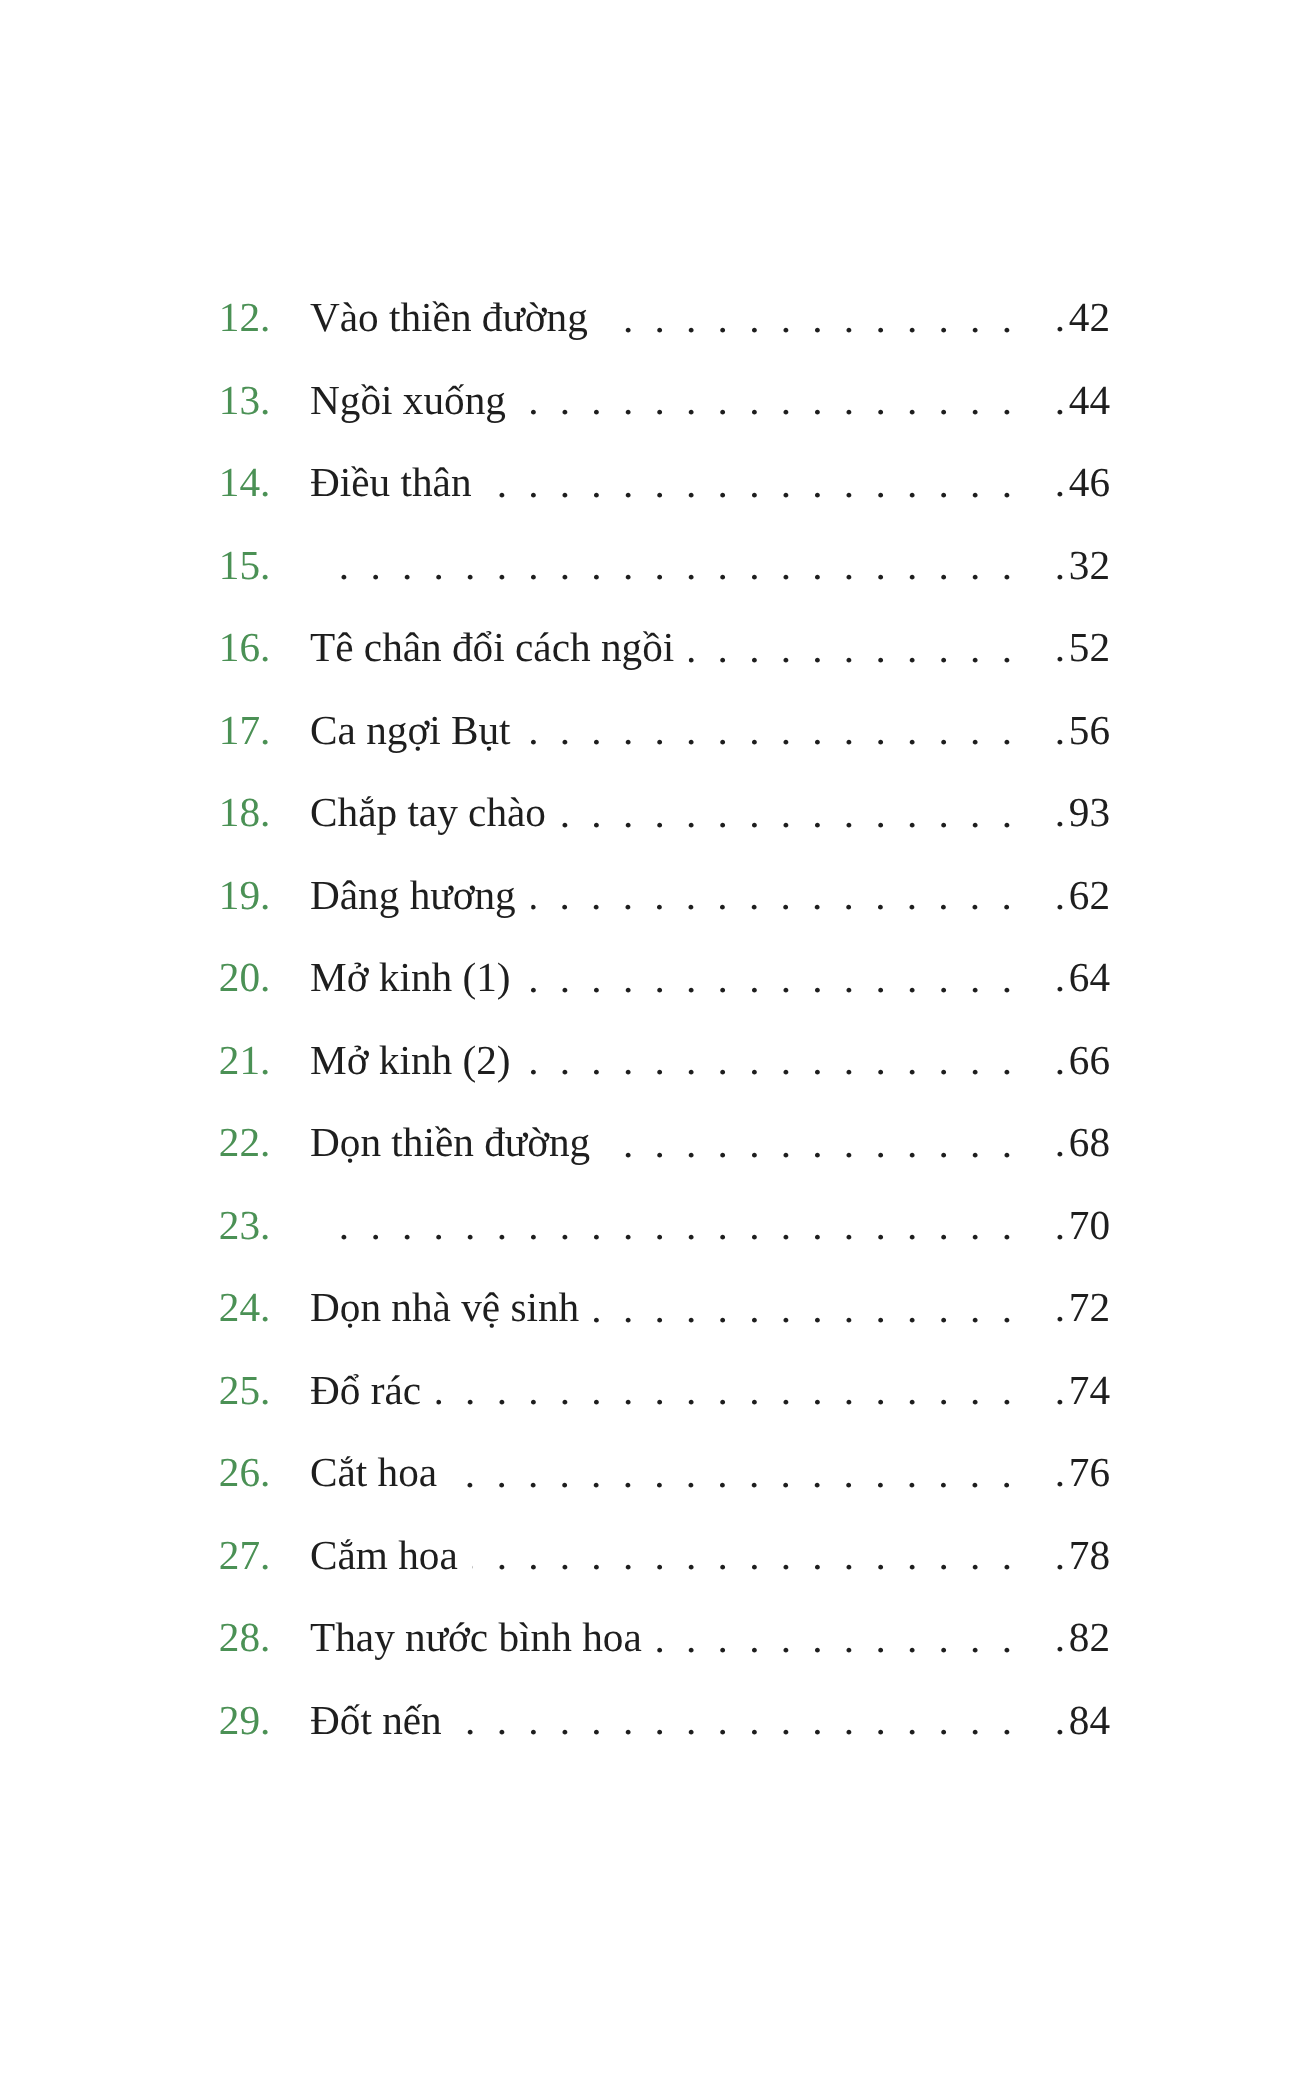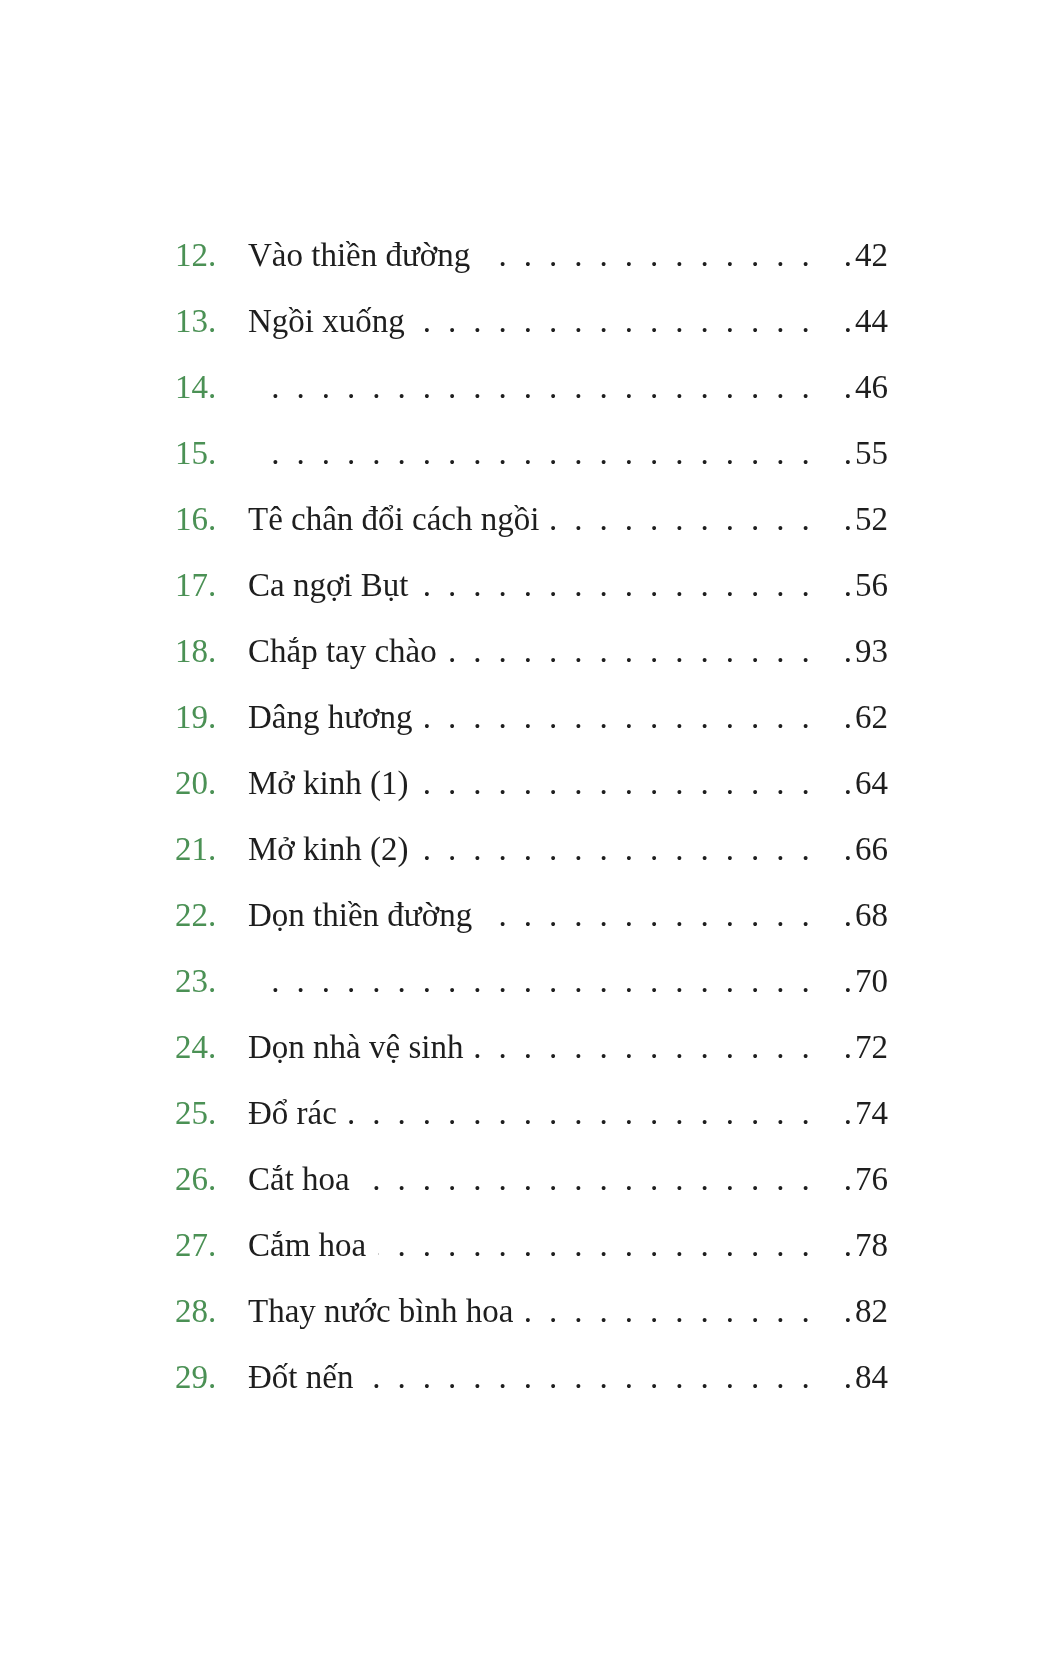--- a/index.html
+++ b/index.html
@@ -72,30 +72,31 @@
   <div class="toc-row">
     <span class="no">13.</span>
     <span class="title">Ngồi xuống</span>
     <span class="leader" aria-hidden="true">........................................</span>
     <span class="pgdot">.</span>
     <span class="pg">44</span>
   </div>
 
   <div class="toc-row">
     <span class="no">14.</span>
+    <span class="title">Điều thân</span>
     <span class="leader" aria-hidden="true">........................................</span>
     <span class="pgdot">.</span>
     <span class="pg">46</span>
   </div>
 
   <div class="toc-row">
     <span class="no">15.</span>
     <span class="leader" aria-hidden="true">........................................</span>
     <span class="pgdot">.</span>
-    <span class="pg">55</span>
+    <span class="pg">32</span>
   </div>
 
   <div class="toc-row">
     <span class="no">16.</span>
     <span class="title">Tê chân đổi cách ngồi</span>
     <span class="leader" aria-hidden="true">........................................</span>
     <span class="pgdot">.</span>
     <span class="pg">52</span>
   </div>
 

